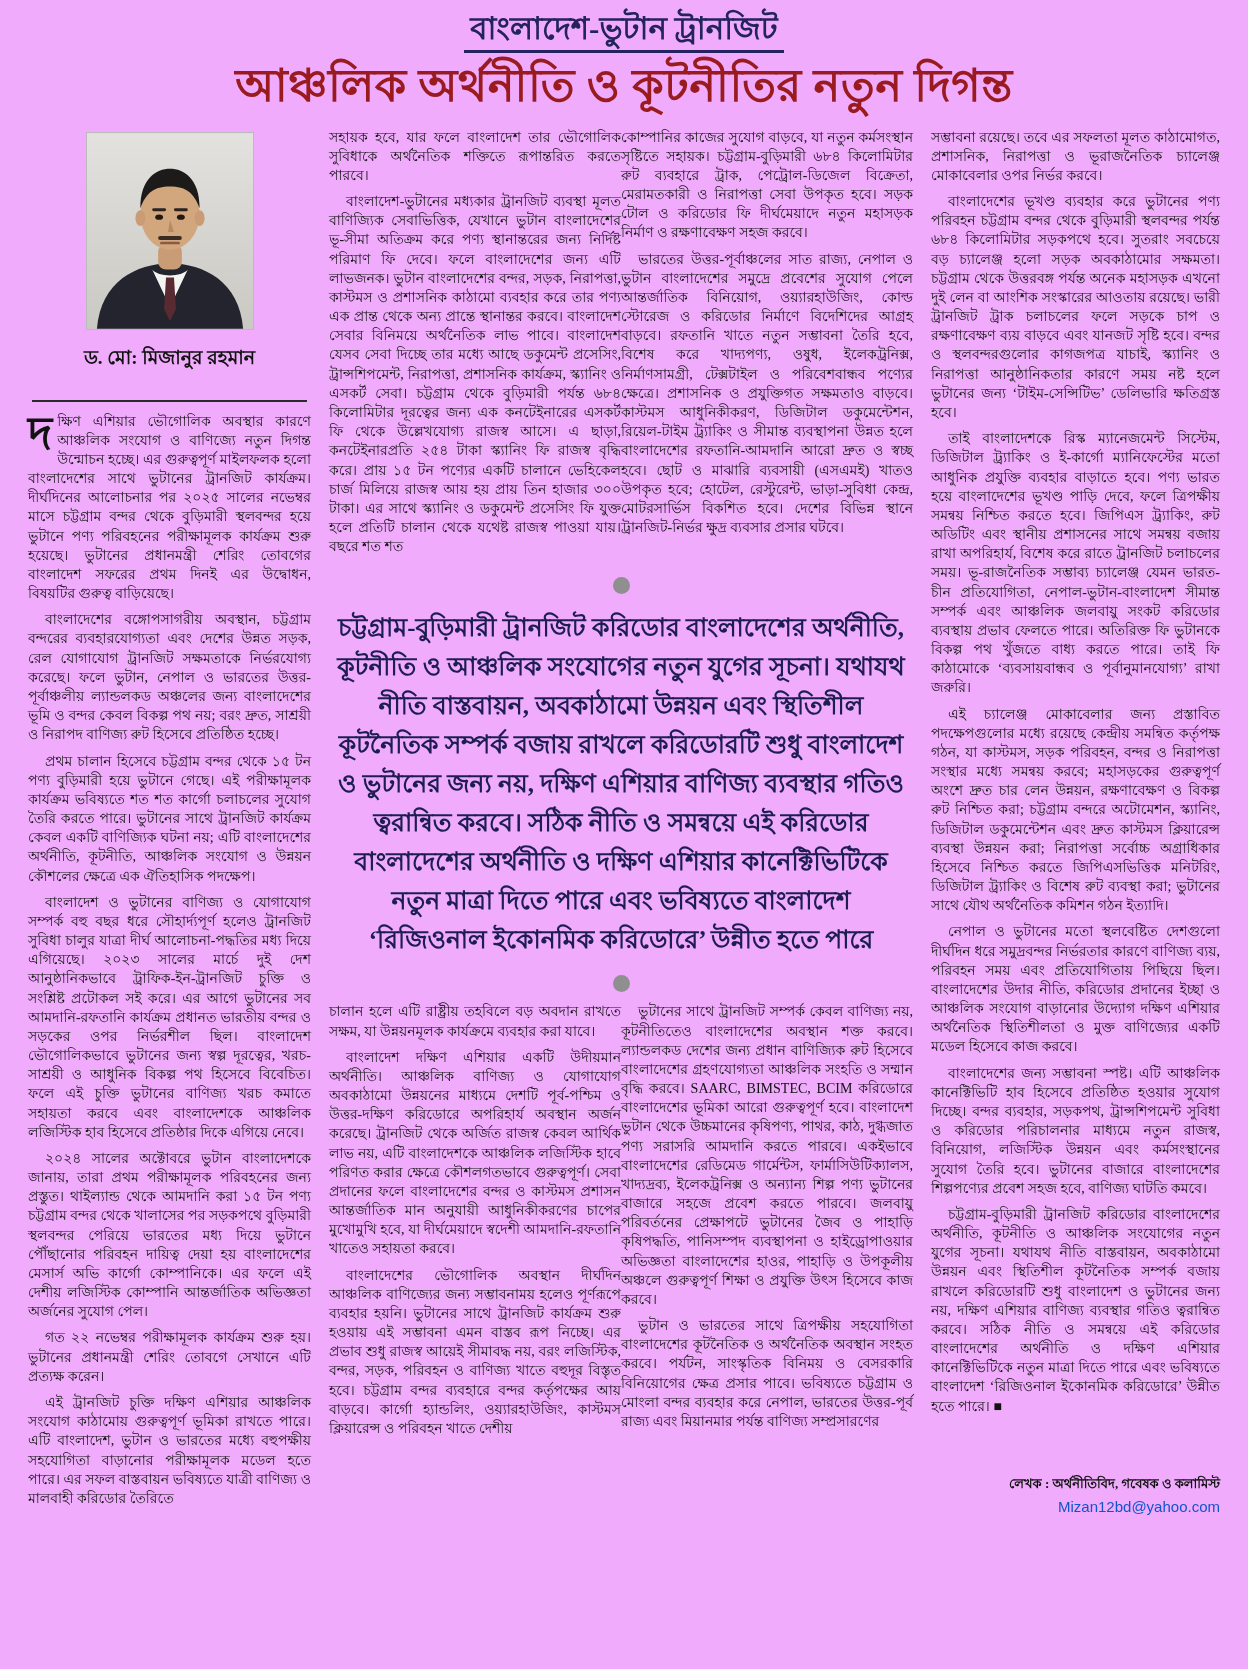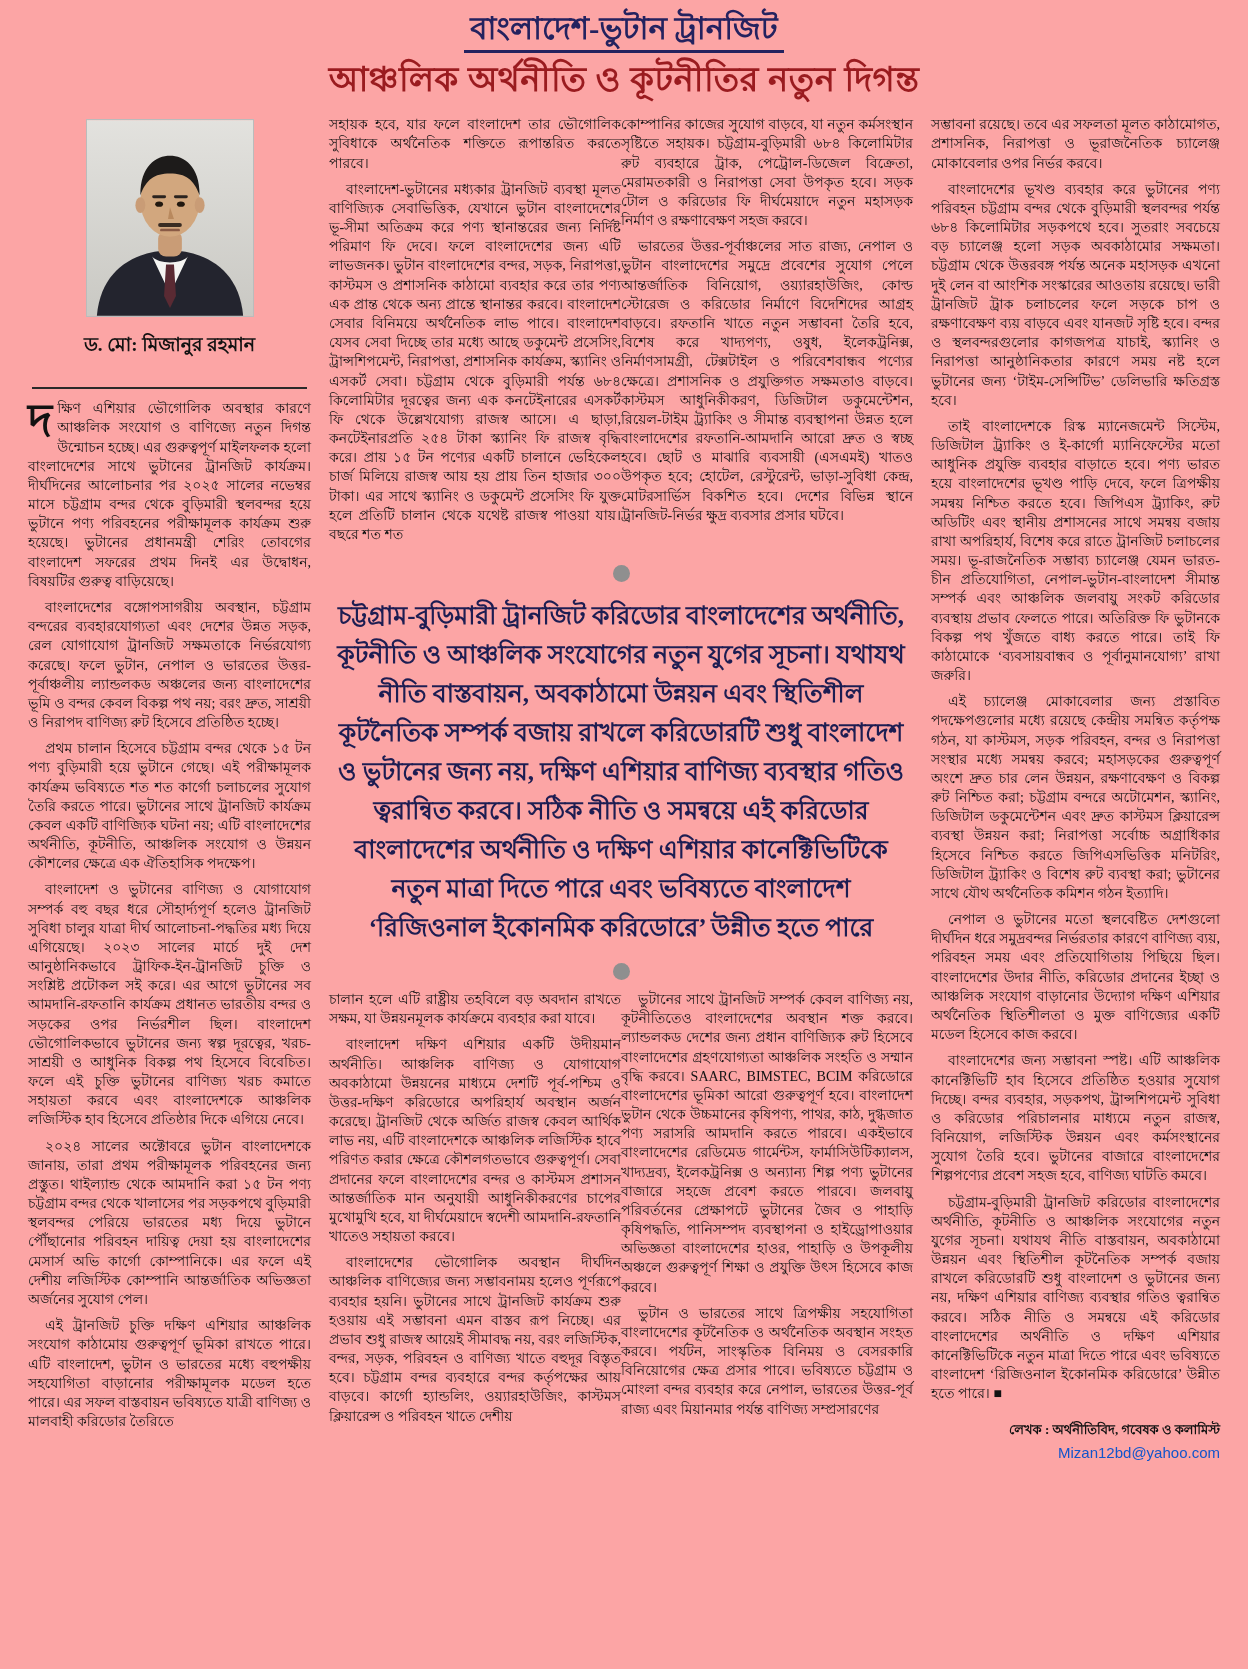--- a/index.html
+++ b/index.html
@@ -1,29 +1,29 @@
 <!DOCTYPE html>
 <html lang="bn"><head>
 <meta charset="utf-8">
 <style>
   * { box-sizing: border-box; }
   html, body { margin: 0; padding: 0; background: #f2f2f2; }
   .page {
-    width: 1248px; min-height: 1669px; margin: 0 auto; background: #fca5a5;
+    width: 1248px; min-height: 1669px; margin: 0 auto; background: #f0abfc;
     padding: 10px 28px 22px; font-family: "Liberation Serif", "DejaVu Serif", serif;
     color: #121212; position: relative;
   }
   
   header { text-align: center; margin-bottom: 16px; }
   .kicker {
     display: inline-block; color: #24225f; font-weight: bold; font-size: 31px;
     border-bottom: 3px solid #24225f; padding: 0 6px 3px; line-height: 1.2;
   }
   .headline {
-    margin: 8px 0 0; color: #9a1b1f; font-weight: bold; font-size: 34px;
+    margin: 8px 0 0; color: #9a1b1f; font-weight: bold; font-size: 45px;
     line-height: 1.12; letter-spacing: 0.5px;
   }
   
   .body-grid { display: flex; gap: 18px; align-items: stretch; }
   .colnarrow { flex: 0 0 283px; width: 283px; }
   .mid { flex: 0 0 584px; width: 584px; display: flex; flex-direction: column; }
   .mid-row { display: flex; }
   .mid-row .subcol { flex: 1 1 0; min-width: 0; }
   .col-last { flex: 1 1 0; display: flex; flex-direction: column; }
   
@@ -107,20 +107,21 @@
           <rect x="74" y="110" width="20" height="2.5" rx="1.2" fill="#8a5a45"></rect>
         </svg>
       </div>
       <div class="author-name">ড. মো: মিজানুর রহমান</div>
 
       <p class="body lead"><span class="dropcap">দ</span><span>ক্ষিণ এশিয়ার ভৌগোলিক অবস্থার কারণে আঞ্চলিক সংযোগ ও বাণিজ্যে নতুন দিগন্ত উন্মোচন হচ্ছে। এর গুরুত্বপূর্ণ মাইলফলক হলো বাংলাদেশের সাথে ভুটানের ট্রানজিট কার্যক্রম। দীর্ঘদিনের আলোচনার পর ২০২৫ সালের নভেম্বর মাসে চট্টগ্রাম বন্দর থেকে বুড়িমারী স্থলবন্দর হয়ে ভুটানে পণ্য পরিবহনের পরীক্ষামূলক কার্যক্রম শুরু হয়েছে। ভুটানের প্রধানমন্ত্রী শেরিং তোবগের বাংলাদেশ সফরের প্রথম দিনই এর উদ্বোধন, বিষয়টির গুরুত্ব বাড়িয়েছে।</span></p>
       <p class="body">বাংলাদেশের বঙ্গোপসাগরীয় অবস্থান, চট্টগ্রাম বন্দরের ব্যবহারযোগ্যতা এবং দেশের উন্নত সড়ক, রেল যোগাযোগ ট্রানজিট সক্ষমতাকে নির্ভরযোগ্য করেছে। ফলে ভুটান, নেপাল ও ভারতের উত্তর-পূর্বাঞ্চলীয় ল্যান্ডলকড অঞ্চলের জন্য বাংলাদেশের ভূমি ও বন্দর কেবল বিকল্প পথ নয়; বরং দ্রুত, সাশ্রয়ী ও নিরাপদ বাণিজ্য রুট হিসেবে প্রতিষ্ঠিত হচ্ছে।</p>
       <p class="body">প্রথম চালান হিসেবে চট্টগ্রাম বন্দর থেকে ১৫ টন পণ্য বুড়িমারী হয়ে ভুটানে গেছে। এই পরীক্ষামূলক কার্যক্রম ভবিষ্যতে শত শত কার্গো চলাচলের সুযোগ তৈরি করতে পারে। ভুটানের সাথে ট্রানজিট কার্যক্রম কেবল একটি বাণিজ্যিক ঘটনা নয়; এটি বাংলাদেশের অর্থনীতি, কূটনীতি, আঞ্চলিক সংযোগ ও উন্নয়ন কৌশলের ক্ষেত্রে এক ঐতিহাসিক পদক্ষেপ।</p>
       <p class="body">বাংলাদেশ ও ভুটানের বাণিজ্য ও যোগাযোগ সম্পর্ক বহু বছর ধরে সৌহার্দ্যপূর্ণ হলেও ট্রানজিট সুবিধা চালুর যাত্রা দীর্ঘ আলোচনা-পদ্ধতির মধ্য দিয়ে এগিয়েছে। ২০২৩ সালের মার্চে দুই দেশ আনুষ্ঠানিকভাবে ট্রাফিক-ইন-ট্রানজিট চুক্তি ও সংশ্লিষ্ট প্রটোকল সই করে। এর আগে ভুটানের সব আমদানি-রফতানি কার্যক্রম প্রধানত ভারতীয় বন্দর ও সড়কের ওপর নির্ভরশীল ছিল। বাংলাদেশ ভৌগোলিকভাবে ভুটানের জন্য স্বল্প দূরত্বের, খরচ-সাশ্রয়ী ও আধুনিক বিকল্প পথ হিসেবে বিবেচিত। ফলে এই চুক্তি ভুটানের বাণিজ্য খরচ কমাতে সহায়তা করবে এবং বাংলাদেশকে আঞ্চলিক লজিস্টিক হাব হিসেবে প্রতিষ্ঠার দিকে এগিয়ে নেবে।</p>
       <p class="body">২০২৪ সালের অক্টোবরে ভুটান বাংলাদেশকে জানায়, তারা প্রথম পরীক্ষামূলক পরিবহনের জন্য প্রস্তুত। থাইল্যান্ড থেকে আমদানি করা ১৫ টন পণ্য চট্টগ্রাম বন্দর থেকে খালাসের পর সড়কপথে বুড়িমারী স্থলবন্দর পেরিয়ে ভারতের মধ্য দিয়ে ভুটানে পৌঁছানোর পরিবহন দায়িত্ব দেয়া হয় বাংলাদেশের মেসার্স অভি কার্গো কোম্পানিকে। এর ফলে এই দেশীয় লজিস্টিক কোম্পানি আন্তর্জাতিক অভিজ্ঞতা অর্জনের সুযোগ পেল।</p>
+      <p class="body">গত ২২ নভেম্বর পরীক্ষামূলক কার্যক্রম শুরু হয়। ভুটানের প্রধানমন্ত্রী শেরিং তোবগে সেখানে এটি প্রত্যক্ষ করেন।</p>
       <p class="body">এই ট্রানজিট চুক্তি দক্ষিণ এশিয়ার আঞ্চলিক সংযোগ কাঠামোয় গুরুত্বপূর্ণ ভূমিকা রাখতে পারে। এটি বাংলাদেশ, ভুটান ও ভারতের মধ্যে বহুপক্ষীয় সহযোগিতা বাড়ানোর পরীক্ষামূলক মডেল হতে পারে। এর সফল বাস্তবায়ন ভবিষ্যতে যাত্রী বাণিজ্য ও মালবাহী করিডোর তৈরিতে</p>
     </div>
 
     <div class="mid">
       <div class="mid-row">
         <div class="subcol">
           <p class="body cont">সহায়ক হবে, যার ফলে বাংলাদেশ তার ভৌগোলিক সুবিধাকে অর্থনৈতিক শক্তিতে রূপান্তরিত করতে পারবে।</p>
           <p class="body">বাংলাদেশ-ভুটানের মধ্যকার ট্রানজিট ব্যবস্থা মূলত বাণিজ্যিক সেবাভিত্তিক, যেখানে ভুটান বাংলাদেশের ভূ-সীমা অতিক্রম করে পণ্য স্থানান্তরের জন্য নির্দিষ্ট পরিমাণ ফি দেবে। ফলে বাংলাদেশের জন্য এটি লাভজনক। ভুটান বাংলাদেশের বন্দর, সড়ক, নিরাপত্তা, কাস্টমস ও প্রশাসনিক কাঠামো ব্যবহার করে তার পণ্য এক প্রান্ত থেকে অন্য প্রান্তে স্থানান্তর করবে। বাংলাদেশ সেবার বিনিময়ে অর্থনৈতিক লাভ পাবে। বাংলাদেশ যেসব সেবা দিচ্ছে তার মধ্যে আছে ডকুমেন্ট প্রসেসিং, ট্রান্সশিপমেন্ট, নিরাপত্তা, প্রশাসনিক কার্যক্রম, স্ক্যানিং ও এসকর্ট সেবা। চট্টগ্রাম থেকে বুড়িমারী পর্যন্ত ৬৮৪ কিলোমিটার দূরত্বের জন্য এক কনটেইনারের এসকর্ট ফি থেকে উল্লেখযোগ্য রাজস্ব আসে। এ ছাড়া, কনটেইনারপ্রতি ২৫৪ টাকা স্ক্যানিং ফি রাজস্ব বৃদ্ধি করে। প্রায় ১৫ টন পণ্যের একটি চালানে ভেহিকেল চার্জ মিলিয়ে রাজস্ব আয় হয় প্রায় তিন হাজার ৩০০ টাকা। এর সাথে স্ক্যানিং ও ডকুমেন্ট প্রসেসিং ফি যুক্ত হলে প্রতিটি চালান থেকে যথেষ্ট রাজস্ব পাওয়া যায়। বছরে শত শত</p>
         </div>
         <div class="subcol">

